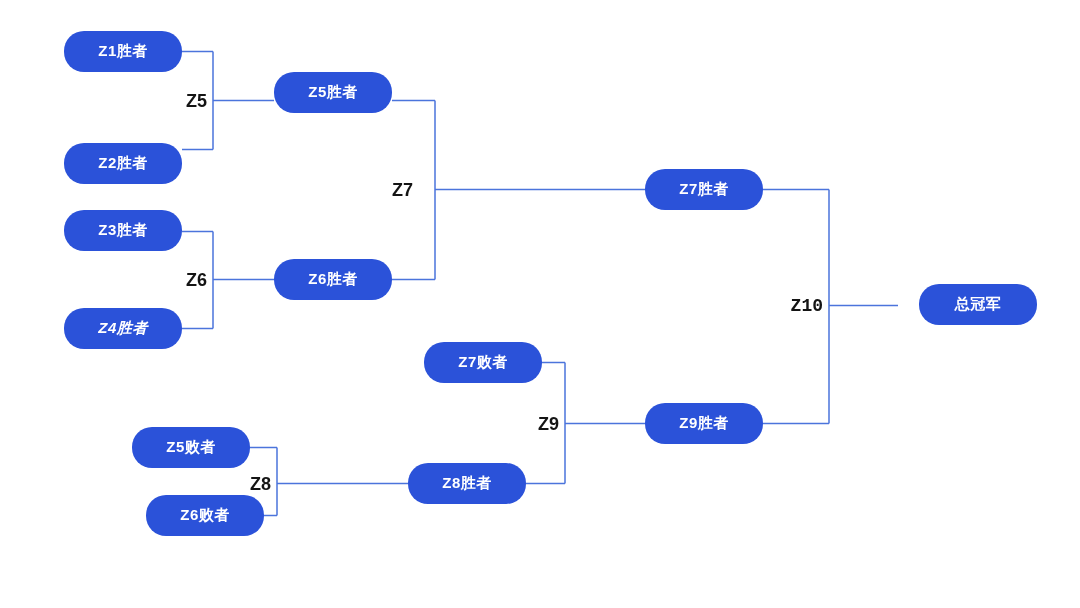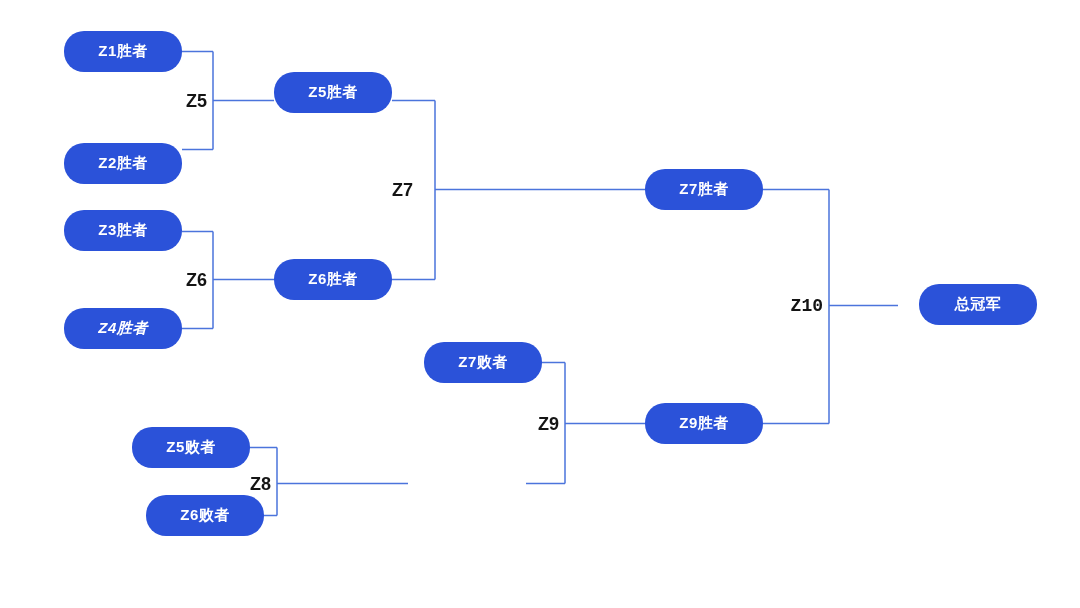--- a/index.html
+++ b/index.html
@@ -71,20 +71,21 @@
   <div class="node" style="left:64px;  top:31px;">Z1胜者</div>
   <div class="node" style="left:64px;  top:143px;">Z2胜者</div>
   <div class="node" style="left:274px; top:72px;">Z5胜者</div>
   <div class="node" style="left:64px;  top:210px;">Z3胜者</div>
   <div class="node" style="left:64px;  top:308px;font-style:italic;">Z4胜者</div>
   <div class="node" style="left:274px; top:259px;">Z6胜者</div>
   <div class="node" style="left:645px; top:169px;">Z7胜者</div>
   <div class="node" style="left:408px; top:342px;margin-left:16px;">Z7败者</div>
   <div class="node" style="left:132px; top:427px;">Z5败者</div>
   <div class="node" style="left:126px; top:495px;margin-left:20px;">Z6败者</div>
+  <div class="node" style="left:408px; top:463px;">Z8胜者</div>
   <div class="node" style="left:645px; top:403px;">Z9胜者</div>
   <div class="node" style="left:919px; top:284px;">总冠军</div>
 
   <span class="jlabel" style="left:210px; top:100.5px;">Z5</span>
   <span class="jlabel" style="left:210px; top:279.5px;">Z6</span>
   <span class="jlabel" style="left:416px; top:189.5px;">Z7</span>
   <span class="jlabel" style="left:274px; top:483.5px;">Z8</span>
   <span class="jlabel" style="left:562px; top:423.5px;">Z9</span>
   <span class="jlabel" style="left:826px; top:305.5px;font-family:Liberation Mono, monospace;">Z10</span>
 

